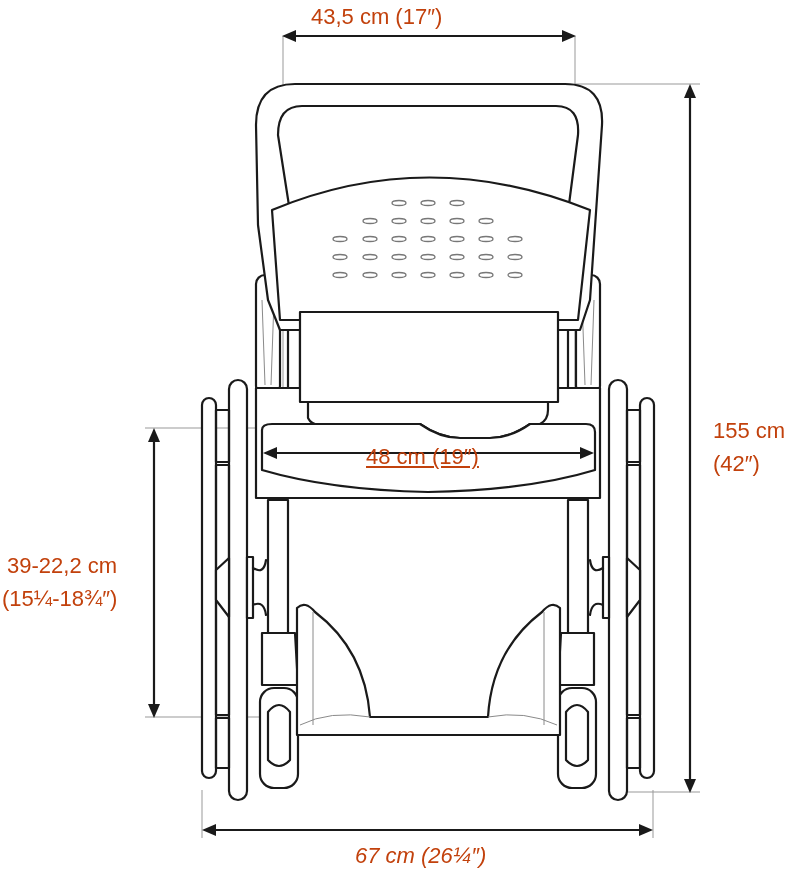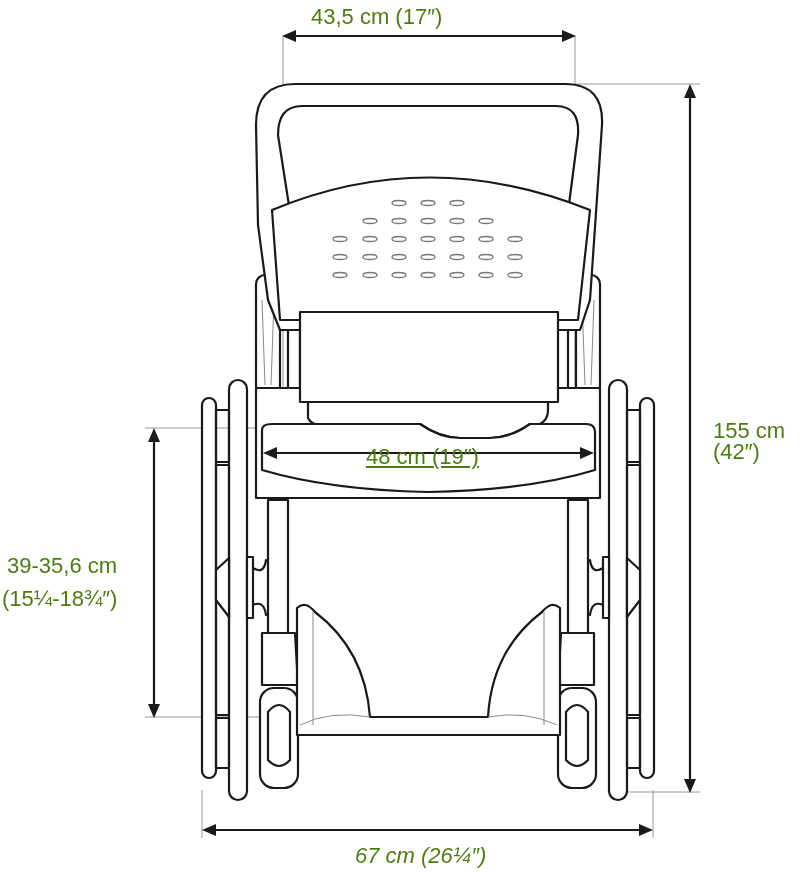--- a/index.html
+++ b/index.html
@@ -5,21 +5,21 @@
     html, body { margin: 0; padding: 0; background: #ffffff; }
     body { width: 800px; height: 872px; position: relative; overflow: hidden; font-family: "Liberation Sans", sans-serif; }
     #diagram { position: absolute; left: 0; top: 0; width: 800px; height: 872px; }
     .ol { fill: none; stroke: #1a1a1a; stroke-width: 2.2; stroke-linejoin: round; stroke-linecap: round; }
     .olf { fill: #ffffff; stroke: #1a1a1a; stroke-width: 2.2; stroke-linejoin: round; }
     .thin { fill: none; stroke: #8a8a8a; stroke-width: 1; }
     .hole { fill: #ffffff; stroke: #777777; stroke-width: 1.3; }
     .dim { stroke: #1a1a1a; stroke-width: 2.2; fill: none; }
     .ext { stroke: #999999; stroke-width: 1; fill: none; }
     .arrow { fill: #1a1a1a; }
-    .lbl { position: absolute; color: #4d7c0f; font-size: 22px; line-height: 30px; white-space: nowrap; }
+    .lbl { position: absolute; color: #c2410c; font-size: 22px; line-height: 30px; white-space: nowrap; }
   </style>
 </head>
 <body>
 
 <svg id="diagram" viewBox="0 0 800 872" xmlns="http://www.w3.org/2000/svg">
 
   <g>
     <line class="ext" x1="283" y1="36" x2="283" y2="420"></line>
     <line class="ext" x1="575" y1="36" x2="575" y2="420"></line>
     <line class="ext" x1="575" y1="84" x2="700" y2="84"></line>
@@ -158,20 +158,20 @@
   <g>
     <line class="dim" x1="212" y1="830" x2="643" y2="830"></line>
     <polygon class="arrow" points="202,830 216,824 216,836"></polygon>
     <polygon class="arrow" points="653,830 639,824 639,836"></polygon>
   </g>
 </svg>
 
 <div class="lbl" style="left:311px; top:2px;">43,5 cm (17″)</div>
 
 <div class="lbl" style="left:713px; top:416px;">155 cm</div>
-<div class="lbl" style="left:713px; top:437px;">(42″)</div>
+<div class="lbl" style="left:713px; top:449px;">(42″)</div>
 
 <div class="lbl" style="left:366px; top:442px;text-decoration:underline;">48 cm (19″)</div>
 
-<div class="lbl" style="left:7px; top:551px;">39-35,6 cm</div>
+<div class="lbl" style="left:7px; top:551px;">39-22,2 cm</div>
 <div class="lbl" style="left:2px; top:584px;">(15¼-18¾″)</div>
 
 <div class="lbl" style="left:355px; top:841px;font-style:italic;">67 cm (26¼″)</div>
 
 </body></html>

